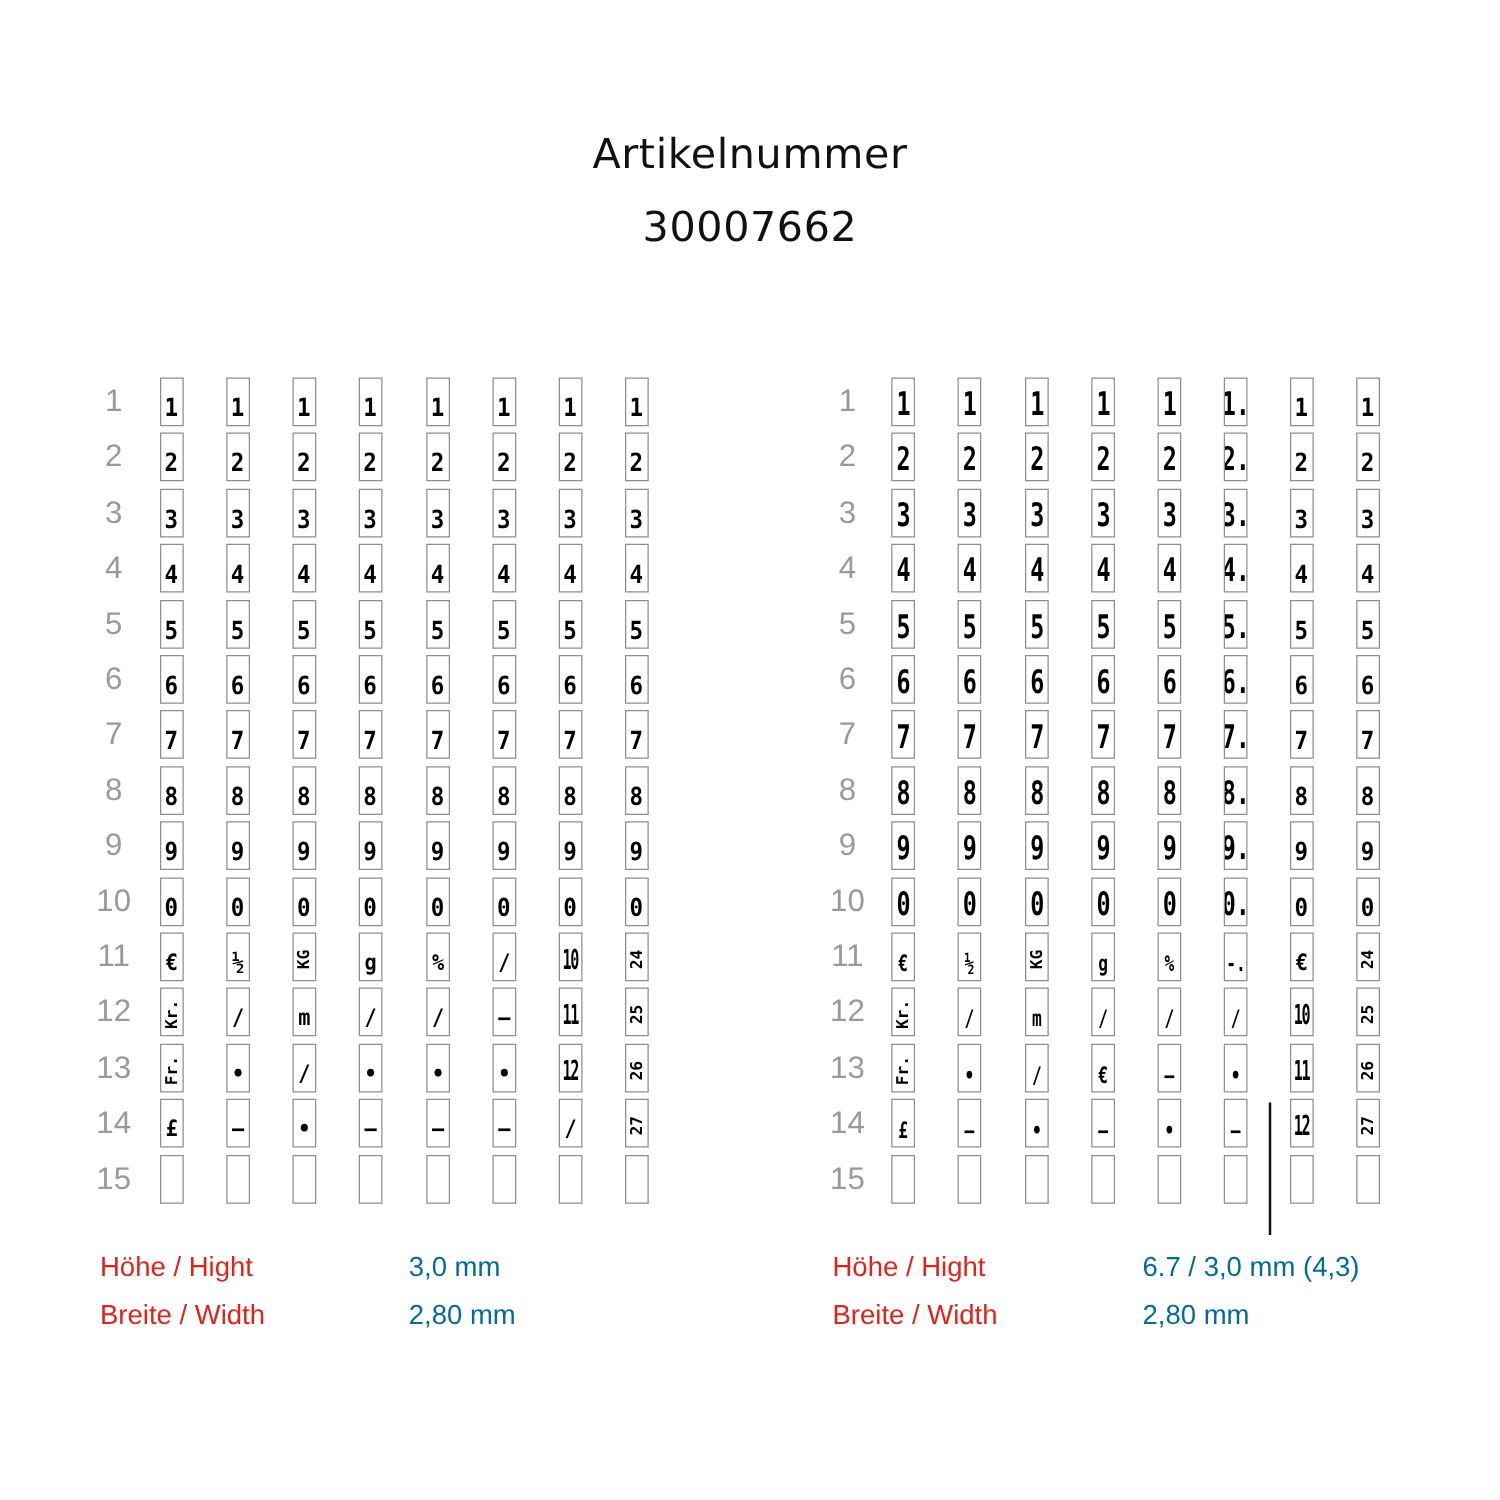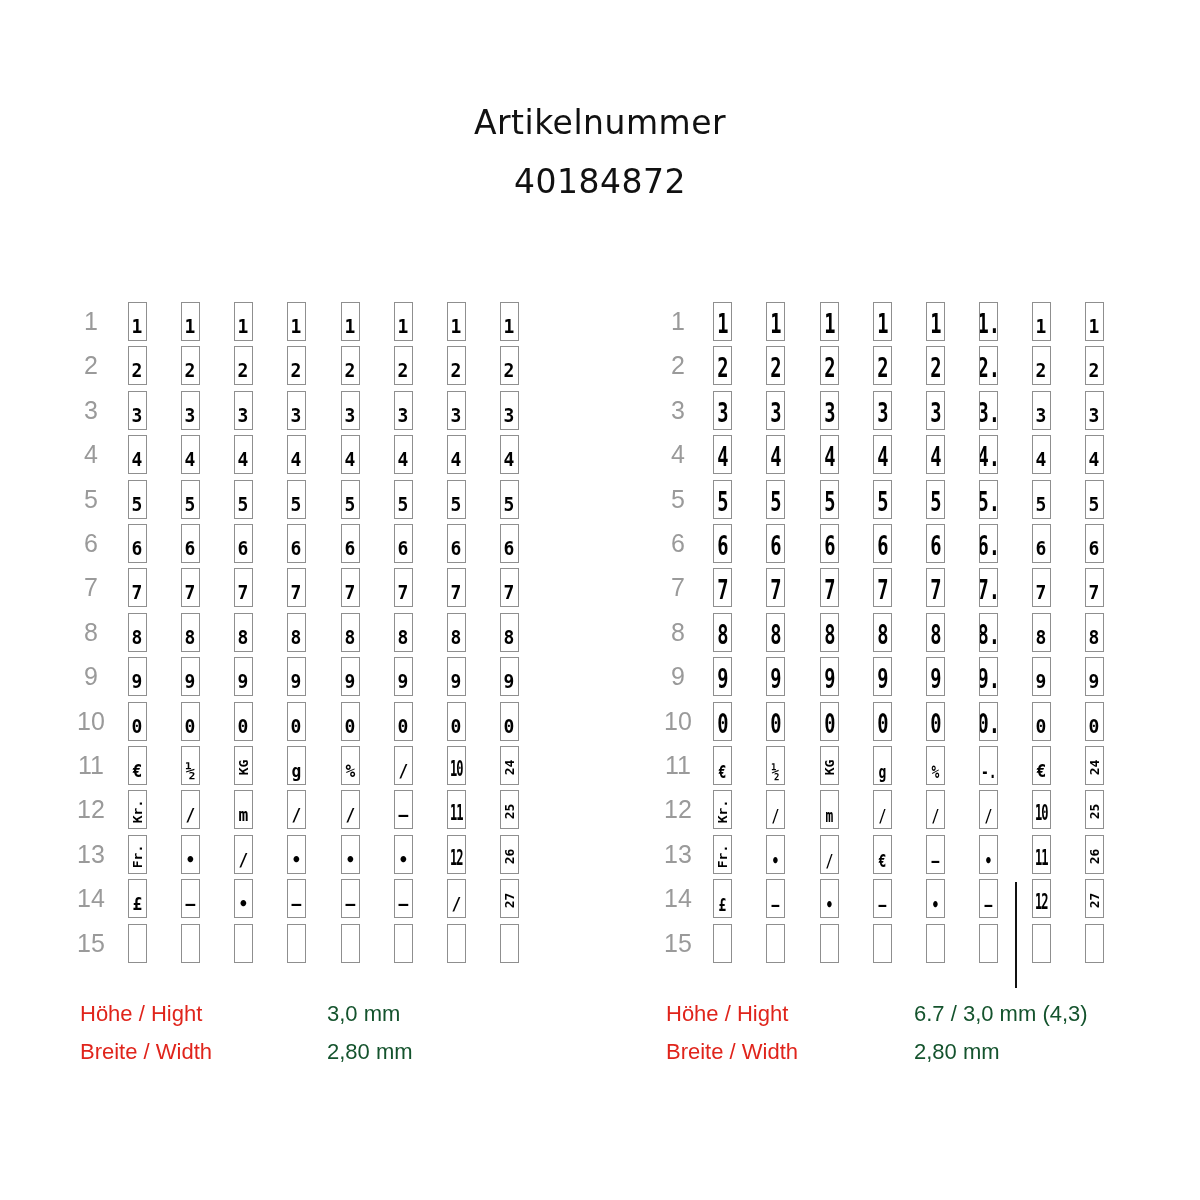--- a/index.html
+++ b/index.html
@@ -13,28 +13,28 @@
           display: flex; align-items: flex-end; justify-content: center; overflow: hidden;
           font-family: "DejaVu Sans Mono", monospace; font-weight: bold; color: #000; }
   .cell span { display: block; line-height: 1; padding-bottom: 4px; white-space: nowrap; }
   .cell.small span { font-size: 20px; transform: scaleX(0.9); }
   .cell.tall span { font-size: 26px; transform: scaleX(0.72); padding-bottom: 3px; }
   .cell.sym span { font-size: 18px; }
   .cell.rot span { transform: rotate(-90deg); font-size: 13px; padding-bottom: 0; margin-bottom: 10px; }
   .cell.twodigit span { font-size: 22px; transform: scaleX(0.55); letter-spacing: -2px; }
   .spec { position: absolute; font-family: "Liberation Sans", sans-serif; font-size: 22px; line-height: 26px; }
   .spec.red { color: #e0241b; }
-  .spec.val { color: #14532d; }
+  .spec.val { color: #0369a1; }
   .vline { position: absolute; left: 1015px; top: 882px; width: 2px; height: 106px; background: #111; }
 </style>
 </head>
 <body>
 
 <div id="t1" class="title">Artikelnummer</div>
-<div id="t2" class="title">40184872</div>
+<div id="t2" class="title">30007662</div>
 
 <div id="left-panel" class="panel">
     <div class="rowlabel" style="left: 71px; top: 306px;">1</div>
     <div class="rowlabel" style="left: 71px; top: 350.4px;">2</div>
     <div class="rowlabel" style="left: 71px; top: 394.8px;">3</div>
     <div class="rowlabel" style="left: 71px; top: 439.2px;">4</div>
     <div class="rowlabel" style="left: 71px; top: 483.6px;">5</div>
     <div class="rowlabel" style="left: 71px; top: 528px;">6</div>
     <div class="rowlabel" style="left: 71px; top: 572.4px;">7</div>
     <div class="rowlabel" style="left: 71px; top: 616.8px;">8</div>

